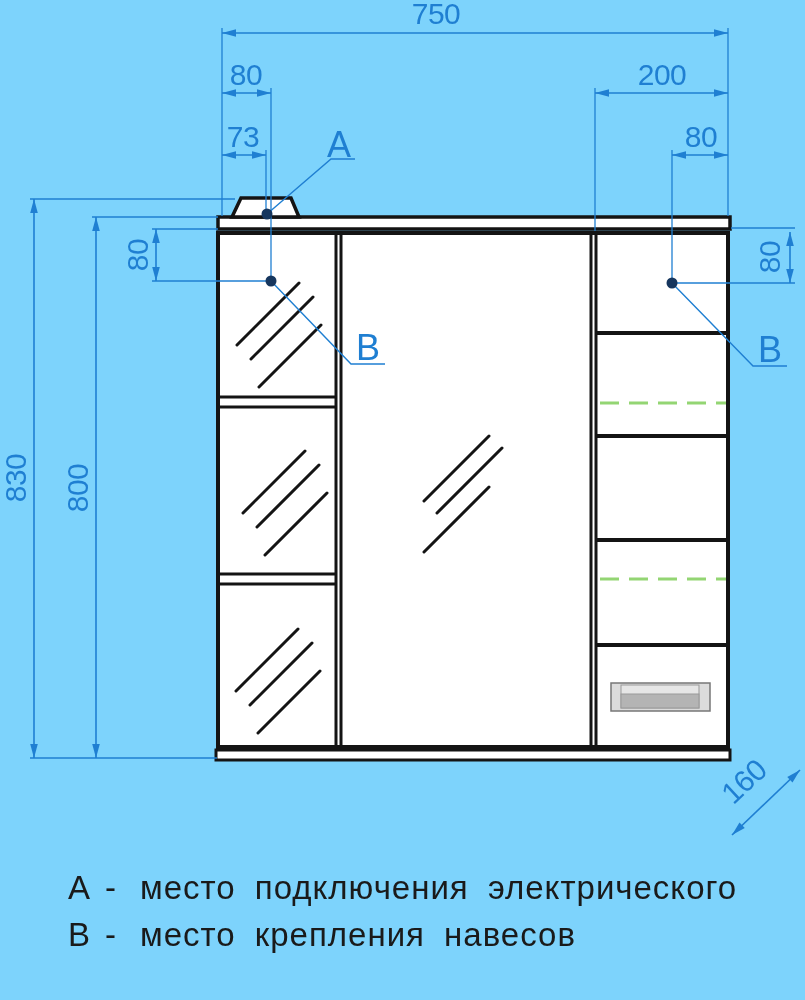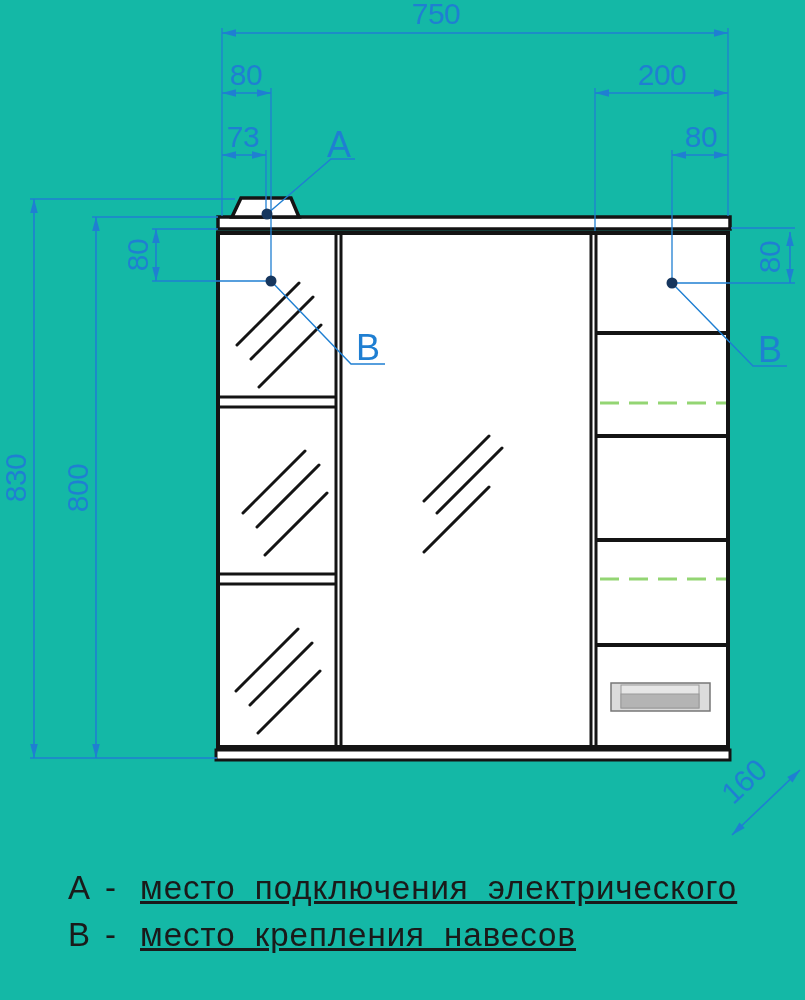--- a/index.html
+++ b/index.html
@@ -1,37 +1,37 @@
 <!DOCTYPE html>
 <html><head>
 <meta charset="utf-8">
 <style>
   html,body{margin:0;padding:0;background:#ffffff;}
   .page{
-    position:relative;width:805px;height:1000px;background:#14b8a6;
+    position:relative;width:805px;height:1000px;background:#7dd3fc;
     overflow:hidden;font-family:"Liberation Sans",sans-serif;
   }
   .page svg{position:absolute;top:0;left:0;display:block;}
   .dim-text{
     font-family:"Liberation Sans",sans-serif;
     font-size:30px;fill:#1f7fd2;letter-spacing:-0.5px;
   }
   .label-text{
     font-family:"Liberation Sans",sans-serif;
     font-size:36px;fill:#1f7fd2;
   }
   .legend{
     position:absolute;left:68px;top:864px;width:700px;
     font-size:33px;color:#1a1a1a;letter-spacing:1px;word-spacing:9px;
   }
   .legend-item{display:flex;align-items:flex-start;}
   .leg-letter{flex:none;width:37px;line-height:47px;}
   .leg-sep{flex:none;width:35px;line-height:47px;}
   .leg-text{flex:1;}
-  .leg-line{display:block;line-height:47px;white-space:nowrap;text-decoration:underline;}
+  .leg-line{display:block;line-height:47px;white-space:nowrap;}
 </style>
 </head>
 <body>
 
 <div class="page">
 
   <svg width="805" height="860" viewBox="0 0 805 860">
     <defs>
       <marker id="arrE" markerUnits="userSpaceOnUse" markerWidth="18" markerHeight="12" refX="16" refY="6" orient="auto">
         <path d="M16,6 L2,2.2 L2,9.8 Z" fill="#1f7fd2"></path>

